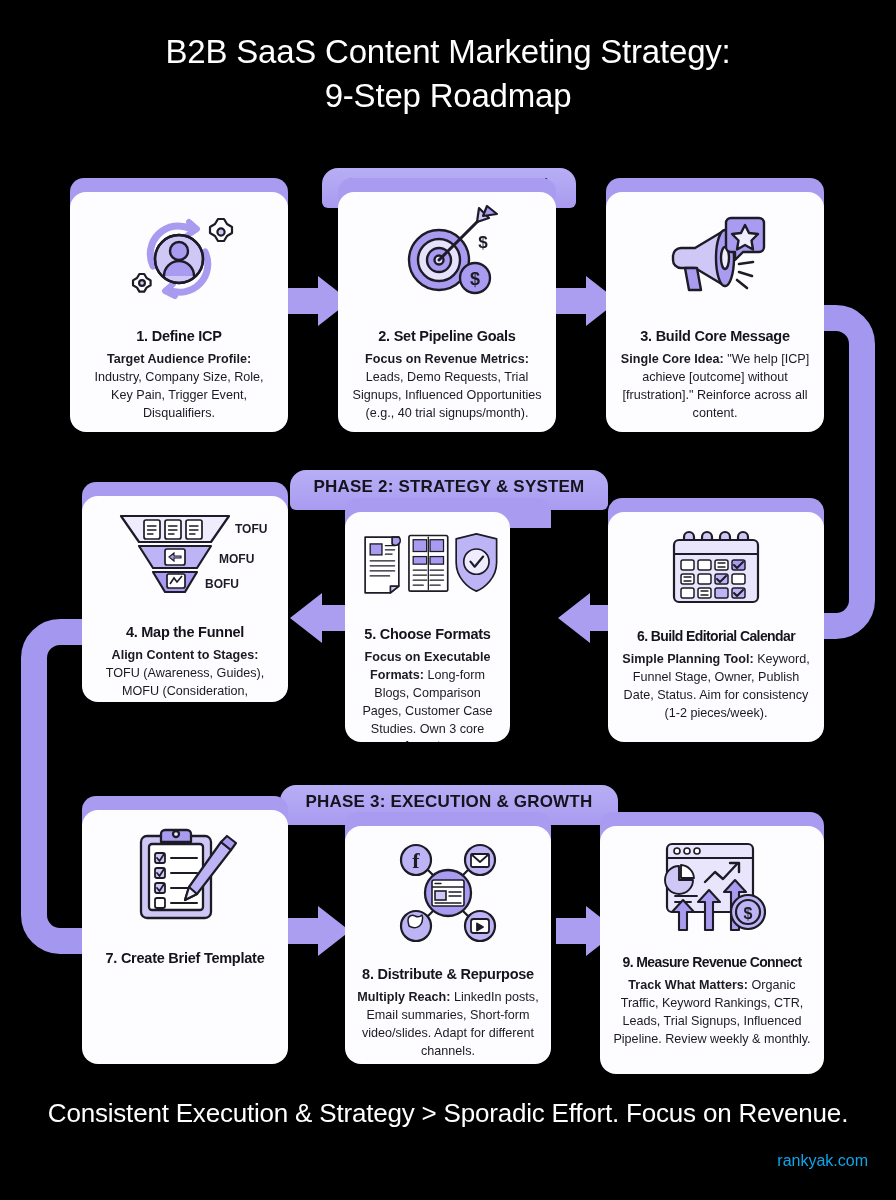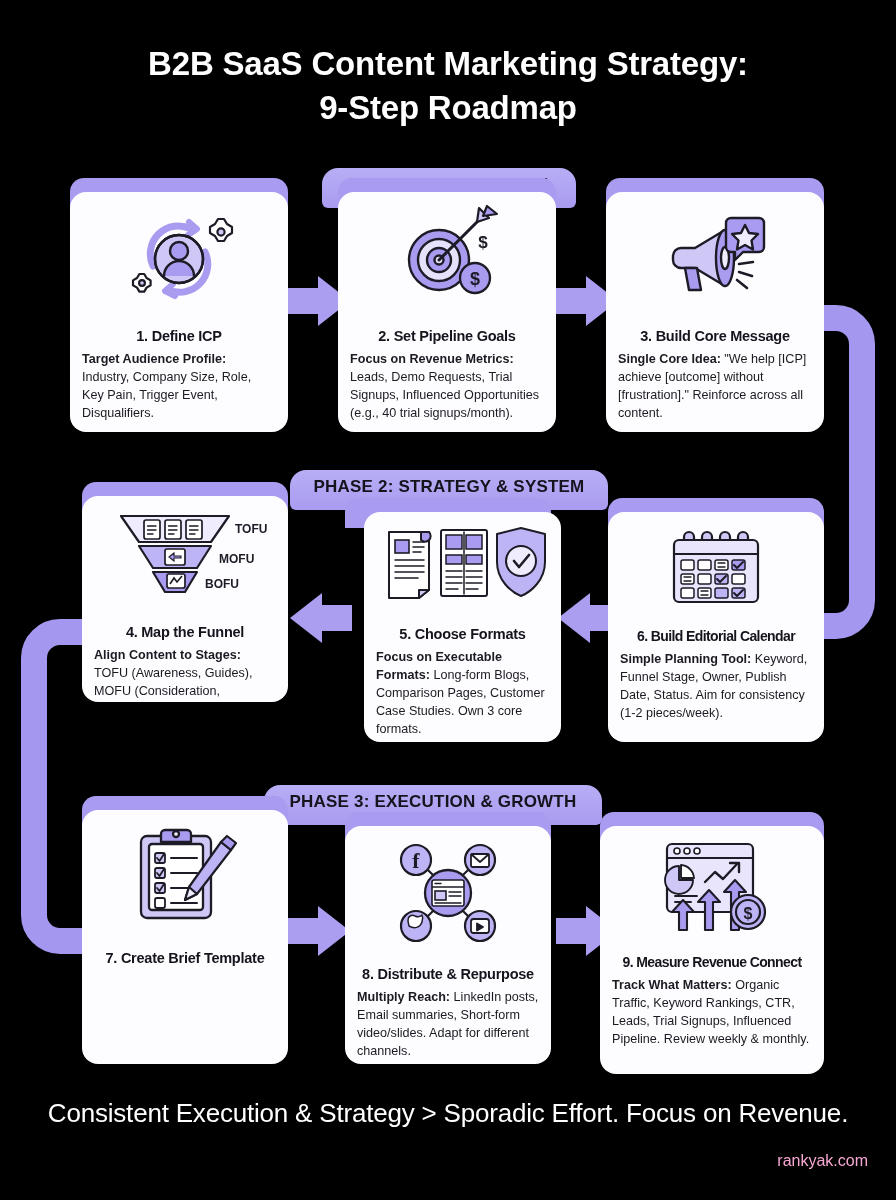--- a/index.html
+++ b/index.html
@@ -6,23 +6,23 @@
   html, body {
     width: 896px; height: 1200px;
     background: #000000;
     font-family: "Liberation Sans", sans-serif;
     overflow: hidden;
   }
   .page { position: relative; width: 896px; height: 1200px; background: #000; }
 
   
   .title {
-    position: absolute; top: 42px; left: 0; width: 896px;
+    position: absolute; top: 30px; left: 0; width: 896px;
     text-align: center; color: #ffffff;
-    font-size: 33px; font-weight: bold; line-height: 1.32;
+    font-size: 33px; font-weight: normal; line-height: 1.32;
     letter-spacing: -0.2px;
   }
   .title .l2 { display: block; }
 
   
   .conn-layer { position: absolute; inset: 0; }
 
   
   .phase-pill {
     position: absolute;
@@ -56,33 +56,33 @@
     flex: 0 0 auto;
   }
   .card h3 {
     font-size: 14.5px; font-weight: bold; color: #15131c;
     text-align: left; margin-top: 20px; letter-spacing: -0.25px;
     white-space: nowrap;
   }
   .card h3.tight { font-size: 14px; letter-spacing: -0.6px; }
   .card p {
     font-size: 12.6px; line-height: 1.42; color: #1b1a22;
-    text-align: left; margin-top: 7px; padding: 0 2px;
+    text-align: center; margin-top: 7px; padding: 0 2px;
   }
   .card p b { font-weight: bold; }
 
   
   .footer-text {
     position: absolute; left: 0; width: 896px; top: 1098px;
     text-align: center; color: #ffffff;
     font-size: 26px; font-weight: 500; letter-spacing: -0.2px;
   }
   .watermark {
     position: absolute; right: 28px; top: 1152px;
-    color: #f9a8d4; font-size: 16px;
+    color: #0ea5e9; font-size: 16px;
   }
 </style>
 </head>
 <body>
 
 <div class="page">
 
   <div class="title">
     <span>B2B SaaS Content Marketing Strategy:</span>
     <span class="l2">9-Step Roadmap</span>
@@ -128,21 +128,21 @@
       <path d="M556 918 L586 918 L586 906 L618 931 L586 956 L586 944 L556 944 Z" fill="#ab9ef1"></path>
     </g>
   </svg>
 
   <div class="phase-pill" style="left:322px; top:168px; width:254px; height:40px;">
     <span>PHASE 1: FOUNDATION</span>
   </div>
   <div class="phase-pill" style="left:290px; top:470px; width:318px; height:40px;">
     <span>PHASE 2: STRATEGY &amp; SYSTEM</span>
   </div>
-  <div class="phase-pill" style="left:264px; top:785px; width:338px; height:40px;text-align:center;">
+  <div class="phase-pill" style="left:280px; top:785px; width:338px; height:40px;text-align:center;">
     <span>PHASE 3: EXECUTION &amp; GROWTH</span>
   </div>
 
   <div class="card-topbar" style="left:70px; top:178px; width:218px; height:30px;"></div>
   <div class="card" style="left:70px; top:192px; width:218px; height:240px;">
     <div class="icon-wrap">
       <svg width="112" height="104" viewBox="0 0 112 104">
         <g fill="none" stroke="#1d1b26" stroke-width="2.4" stroke-linecap="round" stroke-linejoin="round">
           <path d="M30 62 A28 28 0 0 1 68 25" stroke="#a99bf0" stroke-width="7"></path>
           <path d="M66 18 L74 25 L65 31" stroke="#a99bf0" stroke-width="6" fill="none"></path>
@@ -254,21 +254,21 @@
           <text x="120" y="55">MOFU</text>
           <text x="106" y="80">BOFU</text>
         </g>
       </svg>
     </div>
     <h3>4. Map the Funnel</h3>
     <p><b>Align Content to Stages:</b><span> TOFU (Awareness, Guides), MOFU (Consideration, Comparisons), BOFU (Decision, Case Studies).</span></p>
   </div>
 
   <div class="card-topbar" style="left:345px; top:498px; width:206px; height:30px;"></div>
-  <div class="card" style="left:364px; top:512px; width:197px; height:230px;">
+  <div class="card" style="left:345px; top:512px; width:165px; height:230px;">
     <div class="icon-wrap">
       <svg width="172" height="82" viewBox="0 0 172 82">
         <g stroke="#1d1b26" stroke-width="2" stroke-linejoin="round">
           <path d="M12 8 h40 v58 l-10 8 h-30 z" fill="#ffffff"></path>
           <path d="M42 66 h10 l-10 8 z" fill="#cfc8f7"></path>
           <path d="M44 8 h8 a5 5 0 0 1 -8 8 z" fill="#a99bf0"></path>
         </g>
         <rect x="18" y="16" width="14" height="13" fill="#a99bf0" stroke="#1d1b26" stroke-width="1.6"></rect>
         <g stroke="#1d1b26" stroke-width="1.5" stroke-linecap="round">
           <line x1="36" y1="18" x2="47" y2="18"></line>

